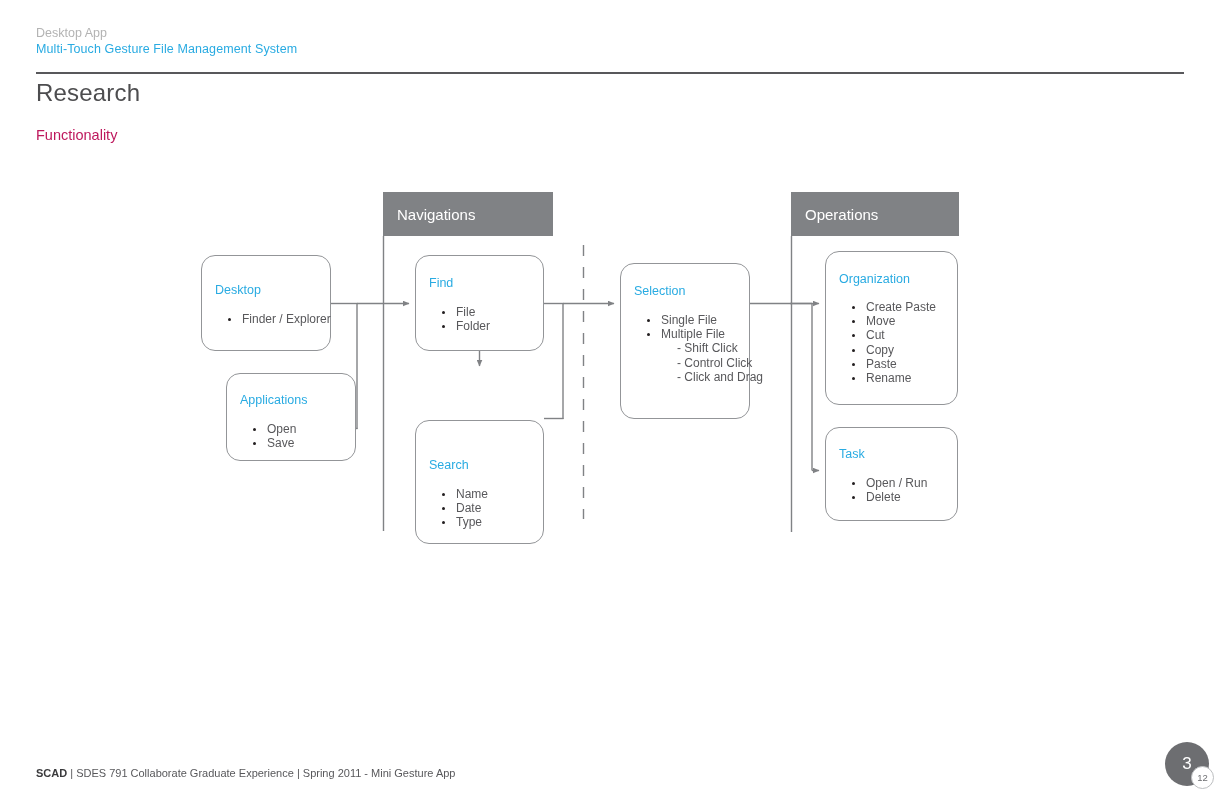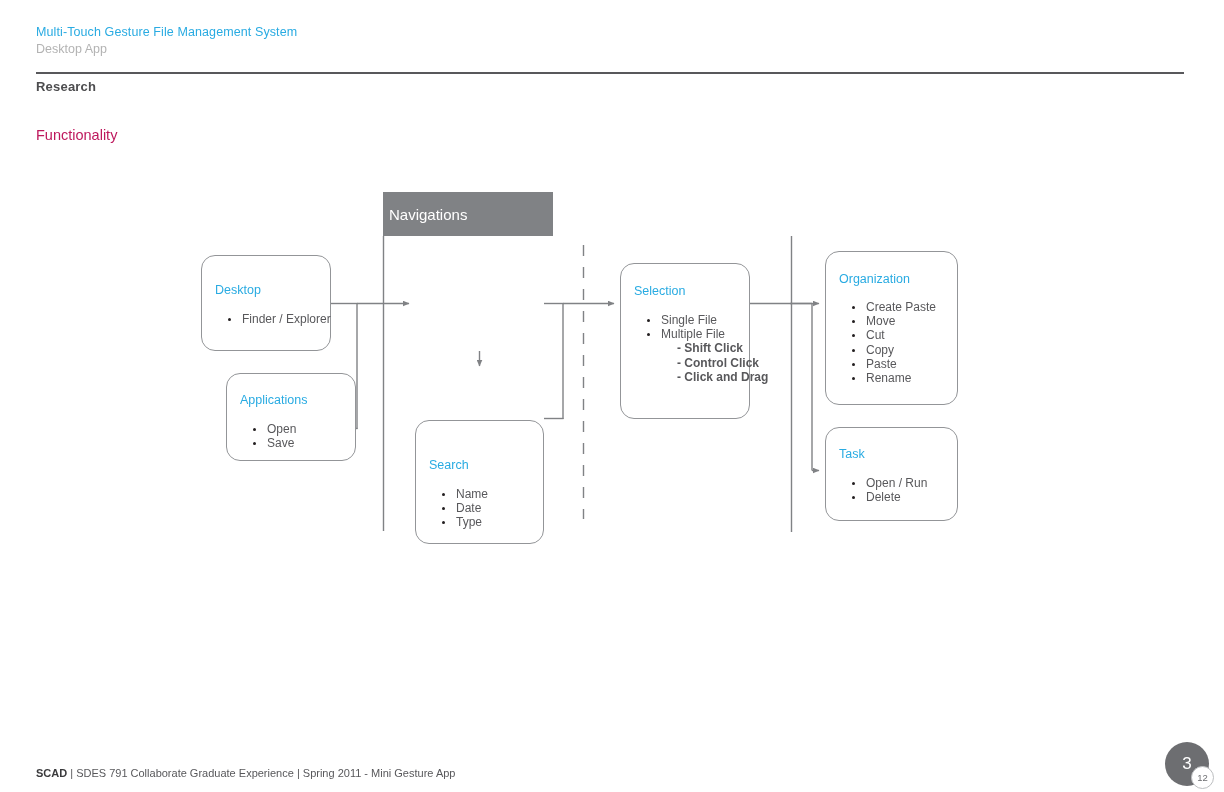--- a/index.html
+++ b/index.html
@@ -40,22 +40,22 @@
     top: 72px;
     width: 1148px;
     height: 2px;
     background: #58585b;
   }
 
   #section-title {
     position: absolute;
     left: 36px;
     top: 79px;
-    font-size: 13px;
-    font-weight: bold;
+    font-size: 24px;
+    font-weight: normal;
     color: #4d4d4f;
     letter-spacing: 0.2px;
   }
   #subsection-title {
     position: absolute;
     left: 36px;
     top: 127px;
     font-size: 14.5px;
     color: #be185d;
   }
@@ -76,21 +76,21 @@
   }
 
   
   .group-bar {
     position: absolute;
     background: #808285;
     color: #ffffff;
     font-size: 15px;
     display: flex;
     align-items: center;
-    padding-left: 6px;
+    padding-left: 14px;
     box-sizing: border-box;
   }
   #group-navigations { left: 383px; top: 192px; width: 170px; height: 44px; }
   #group-operations  { left: 791px; top: 192px; width: 168px; height: 44px; }
 
   
   .node {
     position: absolute;
     background: #ffffff;
     border: 1px solid #939598;
@@ -124,21 +124,20 @@
     position: absolute;
     left: 13px;
     top: 6px;
     width: 3px;
     height: 3px;
     border-radius: 50%;
     background: #231f20;
   }
   .node-list li.sub {
     padding-left: 43px;
-    font-weight: bold;
   }
 
   
   #node-desktop      { left: 201px; top: 255px; width: 130px; height: 96px; padding-left: 44px; }
   #node-applications { left: 201px; top: 373px; width: 130px; height: 88px; margin-left: 25px; }
   #node-find         { left: 415px; top: 255px; width: 129px; height: 96px; }
   #node-search       { left: 415px; top: 372px; width: 129px; height: 124px; margin-top: 48px; }
   #node-selection    { left: 620px; top: 255px; width: 130px; height: 156px; margin-top: 8px; }
   #node-organization { left: 825px; top: 251px; width: 133px; height: 154px; }
   #node-task         { left: 825px; top: 427px; width: 133px; height: 94px; }
@@ -200,22 +199,22 @@
     display: flex;
     align-items: center;
     justify-content: center;
     box-sizing: border-box;
   }
 </style>
 </head>
 <body>
 
 <div id="slide-header">
+  <div id="deck-subtitle">Desktop App</div>
   <div id="deck-title">Multi-Touch Gesture File Management System</div>
-  <div id="deck-subtitle">Desktop App</div>
 </div>
 <div id="header-rule"></div>
 
 <div id="section-title">Research</div>
 <div id="subsection-title">Functionality</div>
 
 <div id="diagram">
 
   <svg id="diagram-lines" viewBox="0 0 1224 792" xmlns="http://www.w3.org/2000/svg">
     <defs>
@@ -248,36 +247,44 @@
     <line x1="750" y1="303.5" x2="812" y2="303.5" stroke="#808285" stroke-width="1.4"></line>
 
     <line x1="812" y1="303.5" x2="812" y2="470.5" stroke="#808285" stroke-width="1.4"></line>
 
     <line x1="790" y1="303.5" x2="819" y2="303.5" stroke="#808285" stroke-width="1.4" marker-end="url(#arrowhead)"></line>
 
     <line x1="812" y1="470.5" x2="819" y2="470.5" stroke="#808285" stroke-width="1.4" marker-end="url(#arrowhead)"></line>
   </svg>
 
   <div class="group-bar" id="group-navigations">Navigations</div>
+  <div class="group-bar" id="group-operations">Operations</div>
 
   <div class="node" id="node-desktop">
     <div class="node-title">Desktop</div>
     <ul class="node-list">
       <li class="bulleted">Finder / Explorer</li>
     </ul>
   </div>
 
   <div class="node" id="node-applications">
     <div class="node-title">Applications</div>
     <ul class="node-list">
       <li class="bulleted">Open</li>
       <li class="bulleted">Save</li>
     </ul>
   </div>
 
+  <div class="node" id="node-find">
+    <div class="node-title">Find</div>
+    <ul class="node-list">
+      <li class="bulleted">File</li>
+      <li class="bulleted">Folder</li>
+    </ul>
+  </div>
 
   <div class="node" id="node-search">
     <div class="node-title">Search</div>
     <ul class="node-list">
       <li class="bulleted">Name</li>
       <li class="bulleted">Date</li>
       <li class="bulleted">Type</li>
     </ul>
   </div>
 

